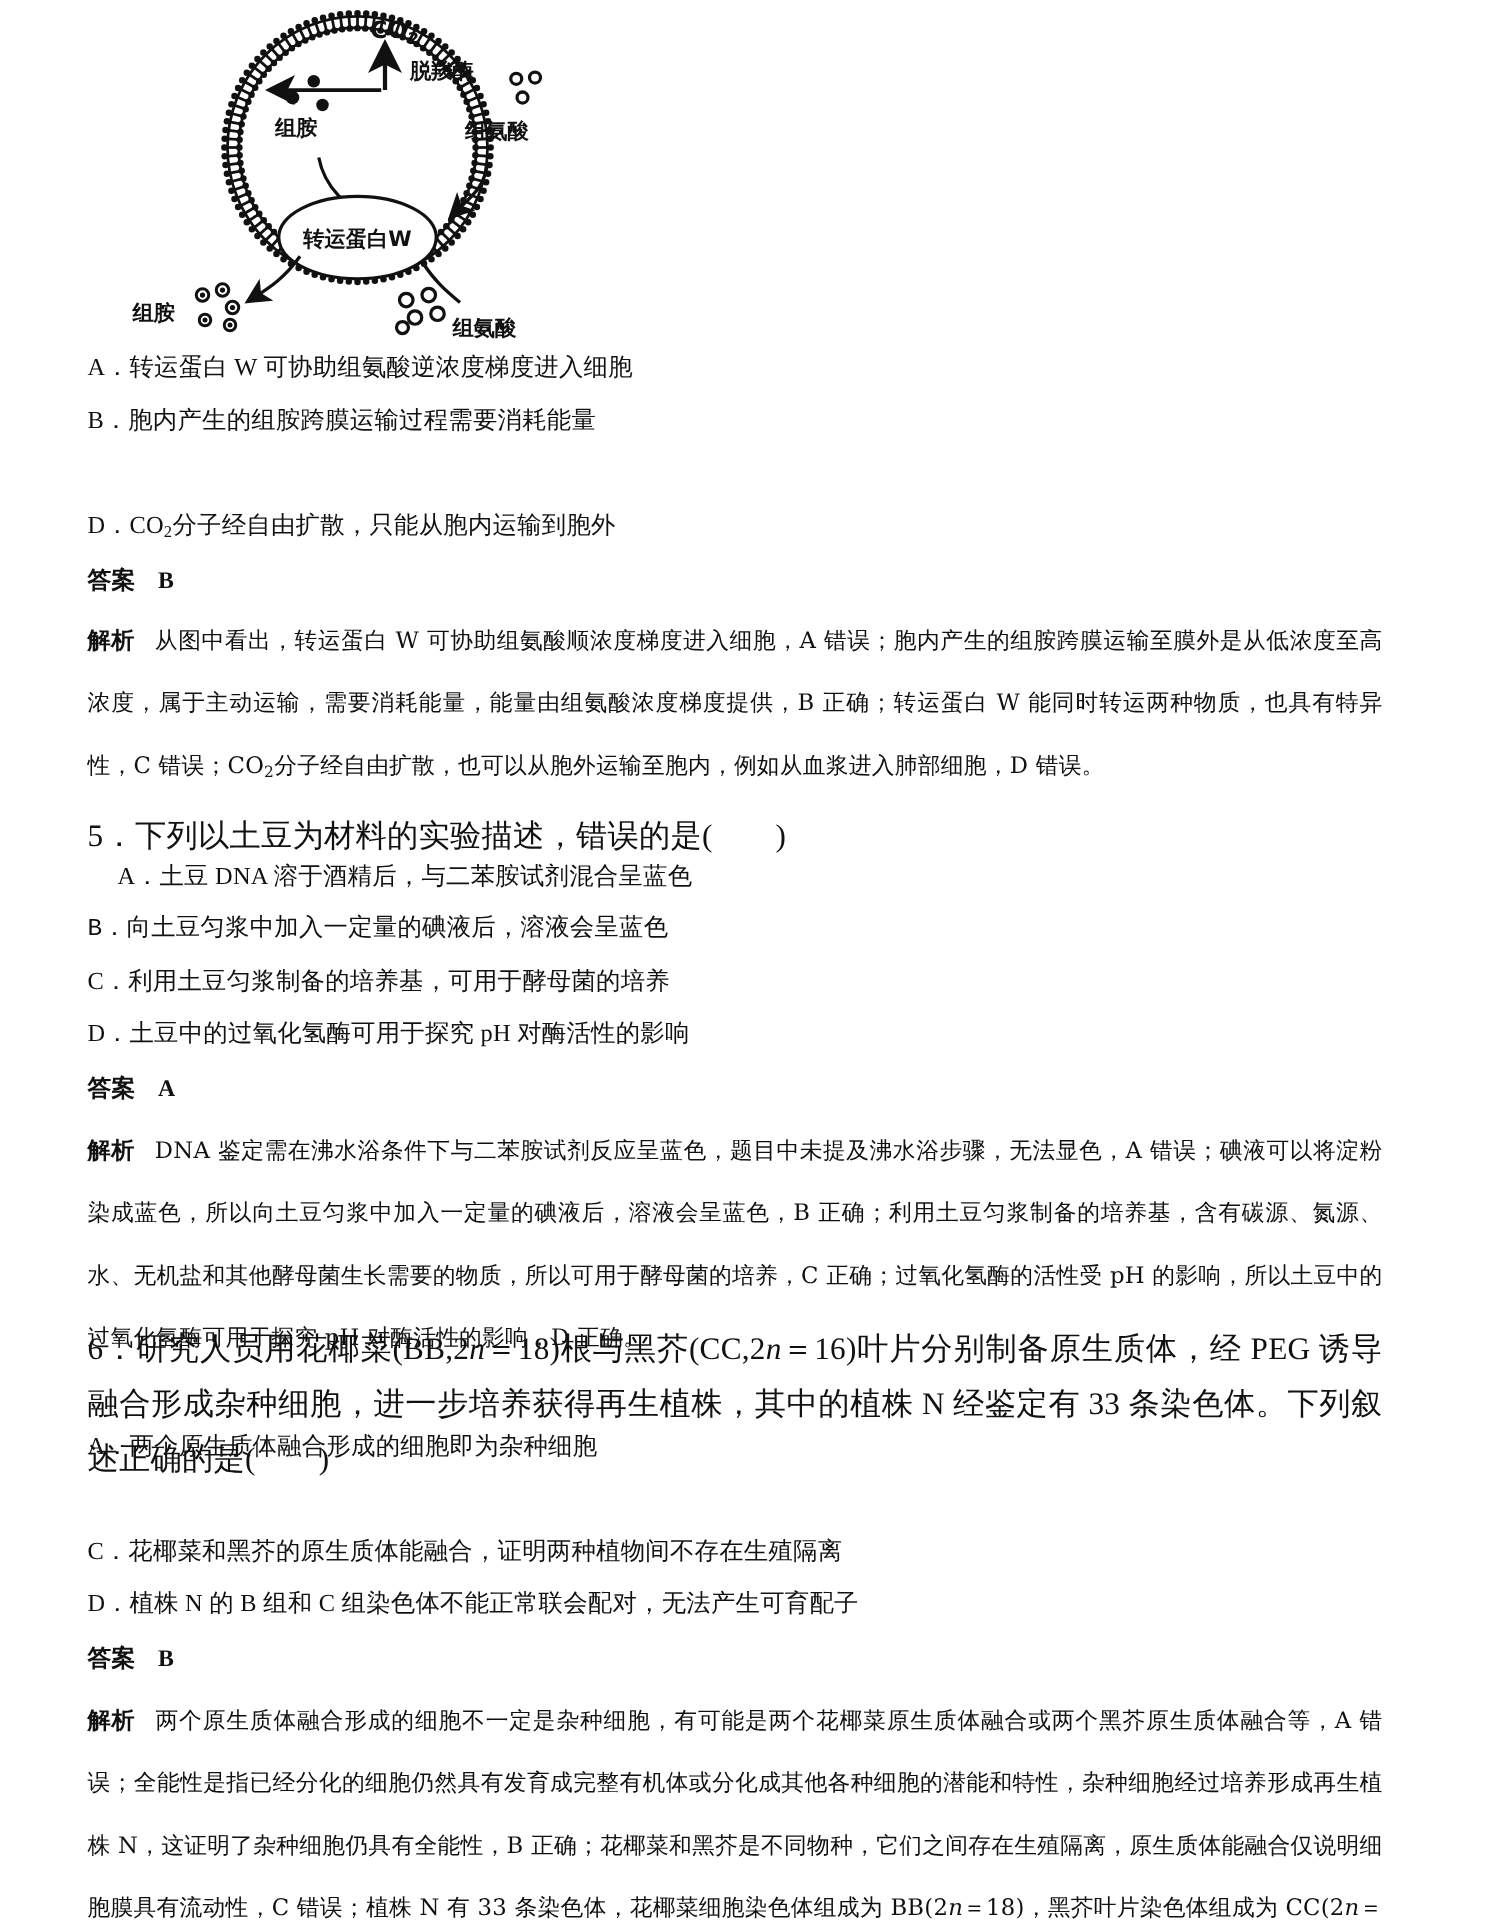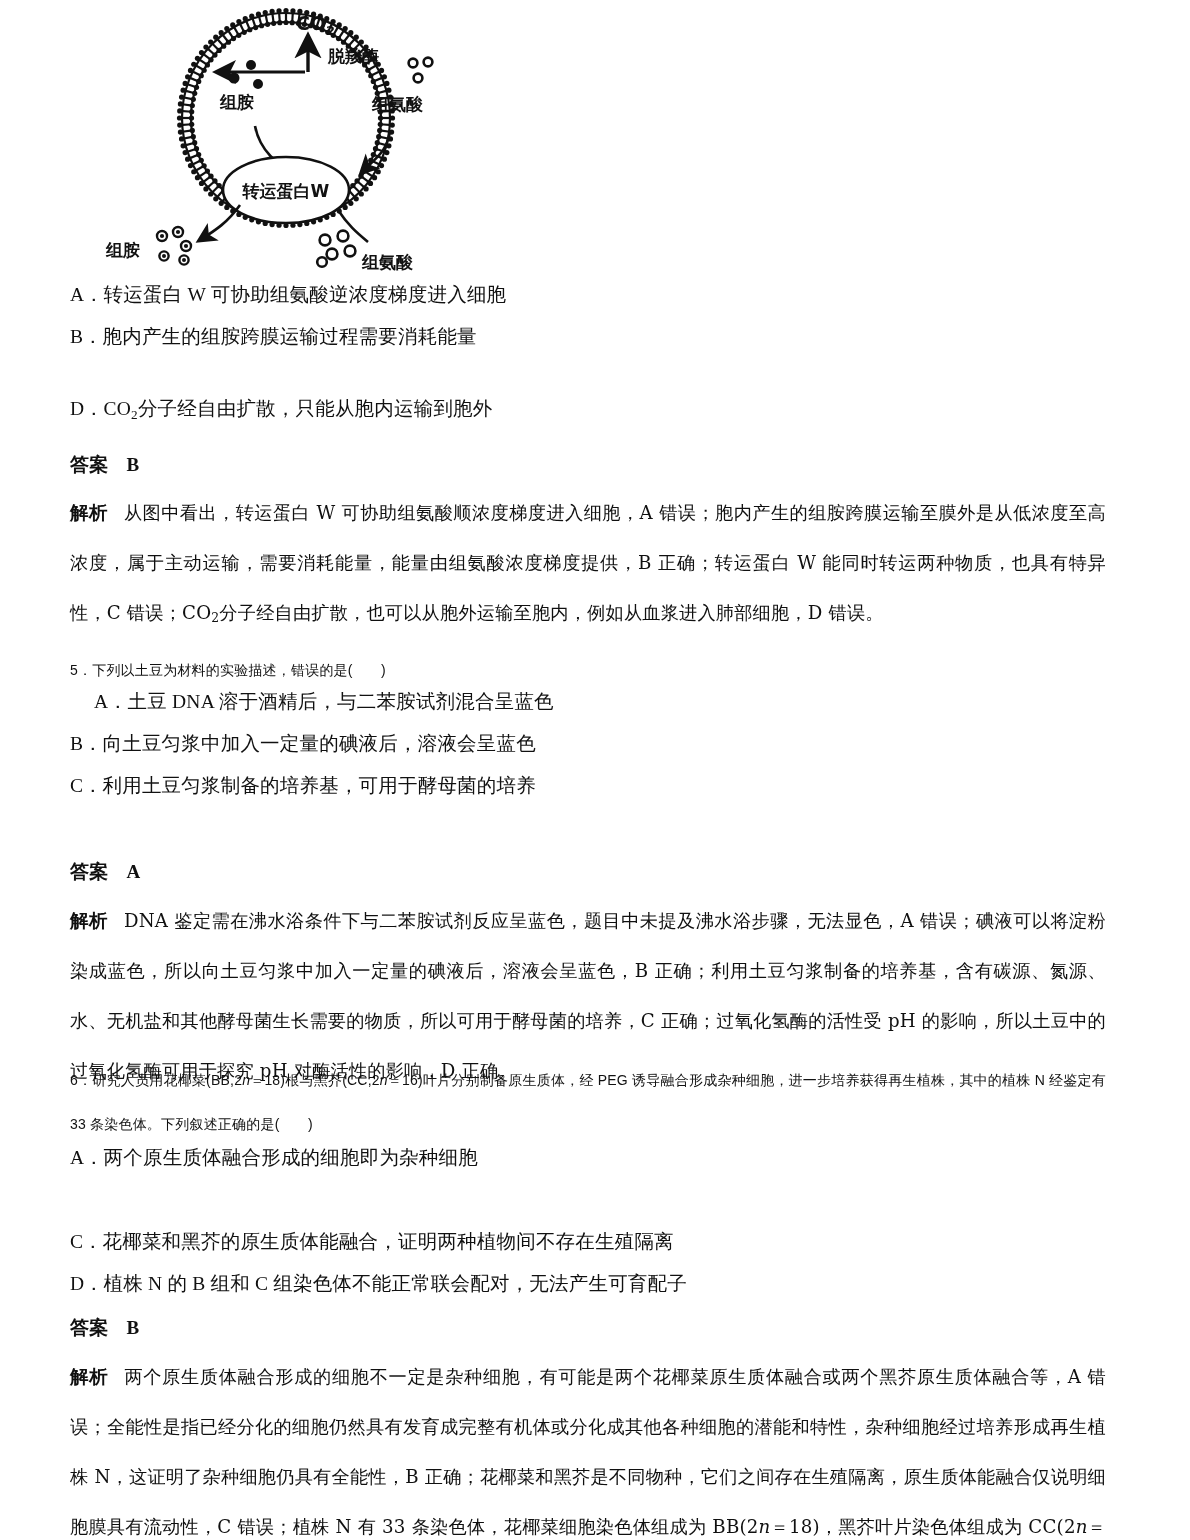--- a/index.html
+++ b/index.html
@@ -36,22 +36,22 @@
     letter-spacing:.2px;
     text-align:justify;
   }
   .opt{
     font-family:"Liberation Serif","DejaVu Serif",serif;
     font-size:19.5px;
     white-space:nowrap;
   }
   .opt .lbl{letter-spacing:0px;}
   .stem{
-    font-family:Liberation Sans, sans-serif;
-    font-size:14px;
+    font-family:Liberation Serif, serif;
+    font-size:25px;
     text-align:justify;
     line-height:44px;
   }
   .ansline{
     font-family:"DejaVu Sans",sans-serif;
     font-size:19px;
     font-weight:700;
   }
   .ansline .val{
     font-family:"Liberation Serif","DejaVu Serif",serif;
@@ -443,45 +443,48 @@
       <text x="262" y="268" class="fig-cn" font-size="17" fill="#111">组氨酸</text>
     </svg>
   </div>
 
   <div class="body-text opt" style="top:285px;">
     <span class="lbl">A．</span><span>转运蛋白 W 可协助组氨酸逆浓度梯度进入细胞</span>
   </div>
   <div class="body-text opt" style="top:327px;">
     <span class="lbl">B．</span><span>胞内产生的组胺跨膜运输过程需要消耗能量</span>
   </div>
-  <div class="body-text opt" style="top:399px;">
+  <div class="body-text opt" style="top:411px;">
     <span class="lbl">D．</span><span>CO</span><sub>2</sub><span>分子经自由扩散，只能从胞内运输到胞外</span>
   </div>
 
   <div class="body-text ansline" style="top:455px;">
     <span>答案</span><span class="val">B</span>
   </div>
 
   <div class="body-text explain" style="top:488px;">
     <span class="tag">解析</span><span>从图中看出，转运蛋白 W 可协助组氨酸顺浓度梯度进入细胞，A 错误；胞内产生的组胺跨膜运输至膜外是从低浓度至高浓度，属于主动运输，需要消耗能量，能量由组氨酸浓度梯度提供，B 正确；转运蛋白 W 能同时转运两种物质，也具有特异性，C 错误；</span><span>CO</span><sub>2</sub><span>分子经自由扩散，也可以从胞外运输至胞内，例如从血浆进入肺部细胞，D 错误。</span>
   </div>
 
   <div class="body-text stem" style="top:648px;">
     <span>5．</span><span>下列以土豆为材料的实验描述，错误的是(　　)</span>
   </div>
 
   <div class="body-text opt" style="top:692px;margin-left:24px;">
     <span class="lbl">A．</span><span>土豆 DNA 溶于酒精后，与二苯胺试剂混合呈蓝色</span>
   </div>
-  <div class="body-text opt" style="top:734px;">
+  <div class="body-text opt" style="top:734px;font-family:Liberation Mono, monospace;">
     <span class="lbl">B．</span><span>向土豆匀浆中加入一定量的碘液后，溶液会呈蓝色</span>
   </div>
   <div class="body-text opt" style="top:776px;">
     <span class="lbl">C．</span><span>利用土豆匀浆制备的培养基，可用于酵母菌的培养</span>
   </div>
+  <div class="body-text opt" style="top:818px;">
+    <span class="lbl">D．</span><span>土豆中的过氧化氢酶可用于探究 pH 对酶活性的影响</span>
+  </div>
 
   <div class="body-text ansline" style="top:862px;">
     <span>答案</span><span class="val">A</span>
   </div>
 
   <div class="body-text explain" style="top:896px;">
     <span class="tag">解析</span><span>DNA 鉴定需在沸水浴条件下与二苯胺试剂反应呈蓝色，题目中未提及沸水浴步骤，无法显色，A 错误；碘液可以将淀粉染成蓝色，所以向土豆匀浆中加入一定量的碘液后，溶液会呈蓝色，B 正确；利用土豆匀浆制备的培养基，含有碳源、氮源、水、无机盐和其他酵母菌生长需要的物质，所以可用于酵母菌的培养，C 正确；过氧化氢酶的活性受 pH 的影响，所以土豆中的过氧化氢酶可用于探究 pH 对酶活性的影响，D 正确。</span>
   </div>
 
   <div class="body-text stem" style="top:1058px;">

